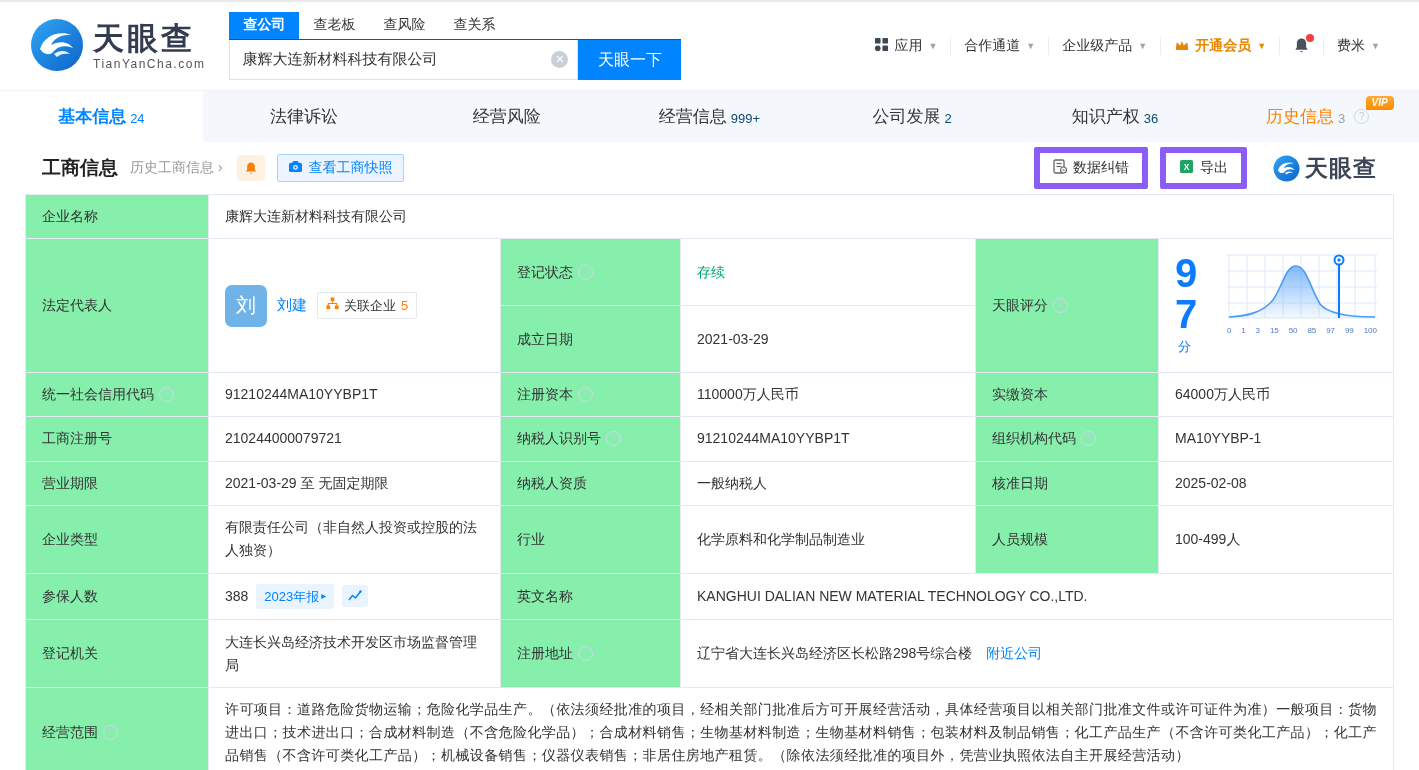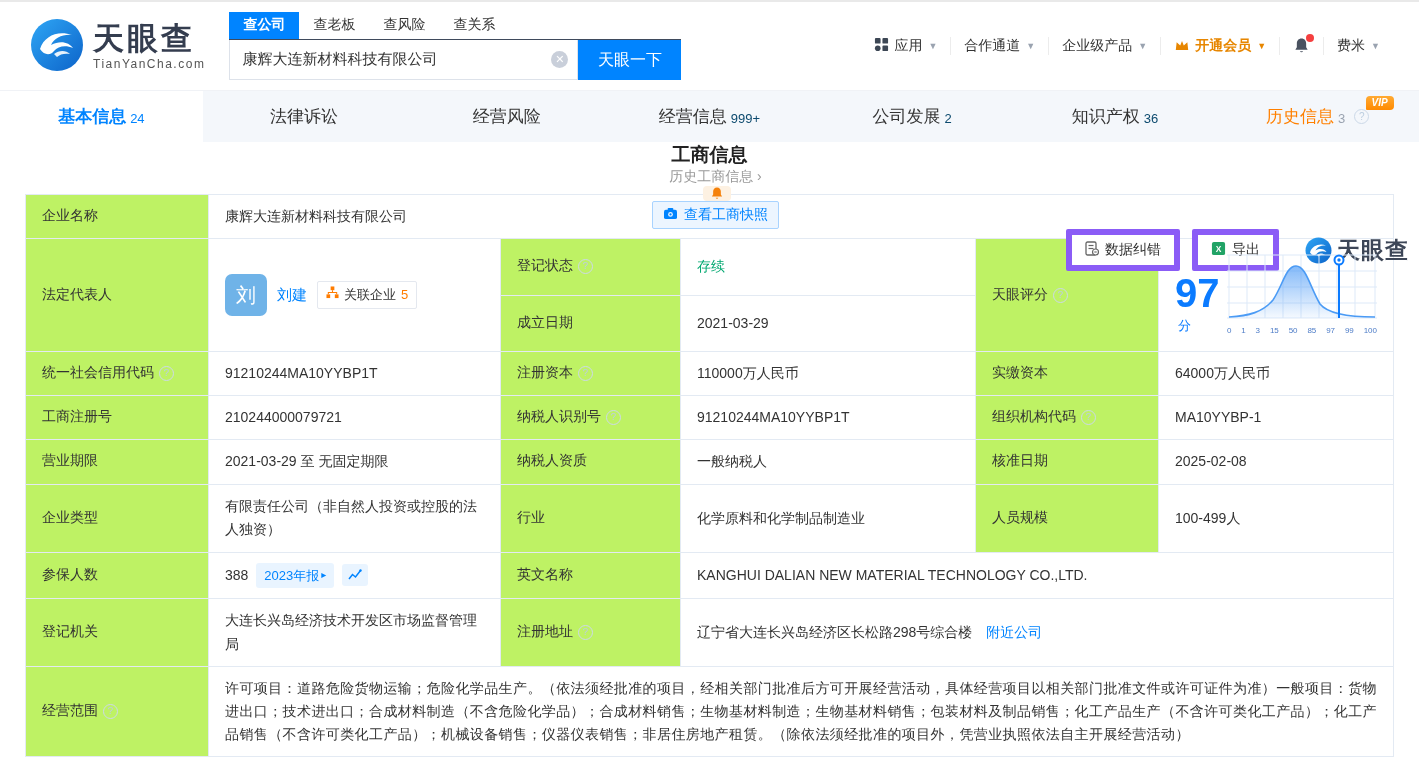--- a/index.html
+++ b/index.html
@@ -39,47 +39,47 @@
   .tab { flex:1; display:flex; align-items:center; justify-content:center; gap:4px; font-size:17px; color:#333; cursor:pointer; position:relative; }
   .tab .cnt { font-size:13px; color:#0c4a6e; margin-top:3px; }
   .tab.active { background:#fff; color:#0084ff; font-weight:bold; }
   .tab.active .cnt { color:#0084ff; font-weight:normal; }
   .tab.vip-tab { color:#ff8000; }
   .tab.vip-tab .cnt { color:#9aa3b0; }
   .vip-badge { position:absolute; top:5px; right:50%; margin-right:-76px; background:linear-gradient(180deg,#ffaa33,#ff8a00); color:#fff; font-size:10px; font-style:italic; font-weight:bold; padding:1px 6px 2px; border-radius:4px 4px 4px 1px; }
   .q { display:inline-block; width:15px; height:15px; border:1px solid #ccd9e8; border-radius:50%; color:#bccee0; font-size:10px; line-height:13px; text-align:center; margin-left:5px; vertical-align:1px; cursor:pointer; font-weight:normal; }
   .q::before { content:"?"; }
   
-  .section-bar { display:flex; align-items:center; height:52px; padding:0 10px; background:#fff;flex-direction:column; }
+  .section-bar { display:flex; align-items:center; height:52px; padding:0 42px; background:#fff; }
   .section-title { font-size:19px; font-weight:bold; color:#222; }
   .history-link { margin-left:12px; font-size:14px; color:#999; cursor:pointer; }
   .history-link::after { content:" ›"; color:#999; }
   .bell-btn { margin-left:14px; width:28px; height:26px; background:#fdf1e2; border-radius:4px; display:flex; align-items:center; justify-content:center; cursor:pointer; }
   .snapshot-btn { margin-left:12px; display:flex; align-items:center; gap:6px; background:#ecf5ff; border:1px solid #a8d3ff; color:#0084ff; font-size:14px; padding:4px 10px; border-radius:2px; cursor:pointer; }
   .right-actions { margin-left:auto; display:flex; align-items:center; gap:12px; }
   .btn-plain { display:flex; align-items:center; gap:6px; background:#fff; border:6px solid #8b5cf6; border-radius:2px; padding:6px 13px; font-size:14px; color:#333; cursor:pointer; }
   .watermark { display:flex; align-items:center; gap:5px; margin-left:14px; }
   .watermark .wm-text { font-size:23px; font-weight:bold; color:#3d4657; letter-spacing:1px; }
   
   .info-table { width:1369px; margin:0 25px 8px; border-collapse:collapse; table-layout:fixed; }
   .info-table td { border:1px solid #e3eaf3; padding:10px 16px; line-height:1.65; font-size:14px; color:#333; vertical-align:middle; word-break:break-all; }
-  .info-table td.lbl { background:#bef264; word-break:keep-all;font-family:Liberation Mono, monospace; }
+  .info-table td.lbl { background:#86efac; word-break:keep-all; }
   .h44 { height:44px; } .h45 { height:45px; } .h68 { height:68px; } .h46 { height:46px; }
   .green { color:#00a870; }
   .link { color:#0084ff; cursor:pointer; }
   .rep-cell { display:flex; align-items:center; gap:10px; }
   .avatar { width:42px; height:42px; background:#6fb3e8; border-radius:7px; color:#fff; font-size:20px; display:flex; align-items:center; justify-content:center; cursor:pointer; flex:none; }
   .rep-name { color:#0084ff; font-size:15px; cursor:pointer; }
   .rel-badge { display:inline-flex; align-items:center; gap:5px; border:1px solid #e4e8ef; border-radius:2px; padding:2px 8px; font-size:13px; cursor:pointer; background:#fff; }
   .rel-badge .rel-cnt { color:#ff7c00; }
   .insured-cell { display:flex; align-items:center; gap:8px; }
   .report-badge { display:inline-flex; align-items:center; background:#e9f4ff; color:#0084ff; font-size:13px; padding:2px 8px; border-radius:3px; cursor:pointer; }
   .report-badge::after { content:"▸"; font-size:10px; margin-left:2px; }
   .trend-btn { width:26px; height:22px; background:#e9f4ff; border-radius:3px; display:flex; align-items:center; justify-content:center; cursor:pointer; }
-  .score-cell { display:flex; align-items:flex-end; padding:4px 0; }
+  .score-cell { display:flex; align-items:flex-start; gap:16px; padding:4px 0; }
   .score-num { font-size:40px; font-weight:bold; color:#0b7bff; line-height:1; }
   .score-unit { font-size:13px; color:#0b7bff; margin-left:3px; }
   .score-chart { display:flex; flex-direction:column; cursor:pointer; }
   .axis-row { display:flex; justify-content:space-between; width:150px; font-size:8px; color:#4d7cc7; margin-top:1px; }
   .scope-text { line-height:1.95; font-size:15px; letter-spacing:0.4px; }
   .addr-link { margin-left:10px; }
 </style>
 </head>
 <body>
 

